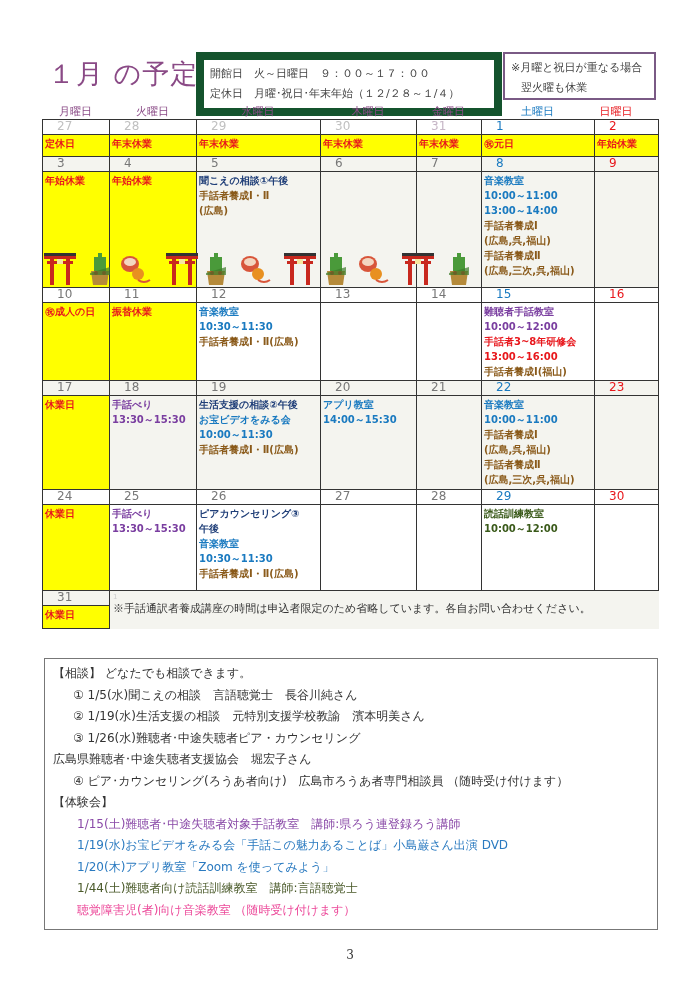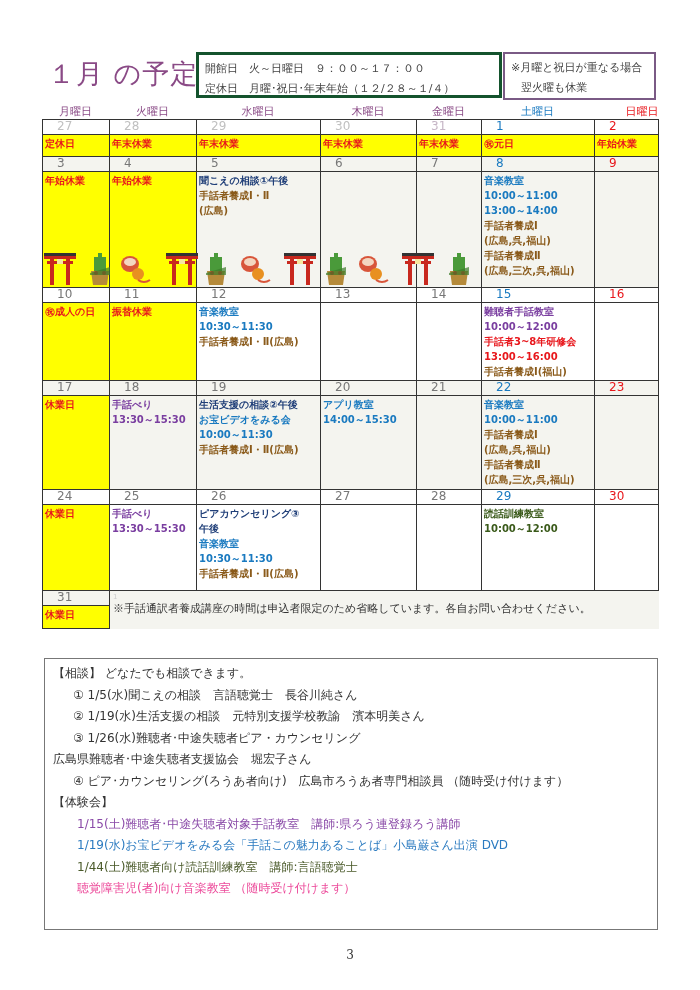--- a/index.html
+++ b/index.html
@@ -1,19 +1,19 @@
 <!DOCTYPE html>
 <html><head>
 <meta charset="utf-8">
 <style>
   * { box-sizing: border-box; margin: 0; padding: 0; }
   body { width: 700px; height: 990px; background: #ffffff; font-family: "DejaVu Sans", "Liberation Sans", sans-serif; position: relative; overflow: hidden; color: #222; }
   .abs { position: absolute; }
   .title { left: 48px; top: 56px; font-size: 27px; color: #8a4a86; letter-spacing: 1px; }
-  .infobox { left: 196px; top: 52px; width: 306px; height: 46px; border: 3px solid #14532d; padding: 4px 6px; font-size: 11px; color: #444; line-height: 20px; }
+  .infobox { left: 196px; top: 52px; width: 306px; height: 64px; border: 8px solid #14532d; padding: 4px 6px; font-size: 11px; color: #444; line-height: 20px; }
   .notebox { left: 503px; top: 52px; width: 153px; height: 48px; border: 2px solid #7a5a85; padding: 4px 6px; font-size: 11px; color: #444; line-height: 20px; }
   .dow { top: 104px; font-size: 11px; text-align: center; }
   table.cal { position: absolute; left: 42px; top: 119px; border-collapse: collapse; table-layout: fixed; }
   table.cal td { border: 1px solid #333; vertical-align: top; font-size: 10px; font-weight: bold; line-height: 15px; padding: 1px 2px; overflow: hidden; }
   td.num { font-weight: normal !important; font-size: 12px !important; line-height: 13px !important; padding: 0 0 0 14px !important; height: 15px; background: #f4f4ef; }
   td.num.first { background: #fff; margin-left: 28px; }
   td.yellow { background: #ffff00; }
   td.grey { background: #f4f4ef; }
   td.white { background: #fff; }
   .c-red { color: #e8171c; }
@@ -49,21 +49,21 @@
   <div>※月曜と祝日が重なる場合</div>
   <div style="padding-left:10px">翌火曜も休業</div>
 </div>
 
 <div class="abs dow" style="left:42px;width:67px;color:#8a4a86">月曜日</div>
 <div class="abs dow" style="left:109px;width:87px;color:#8a4a86">火曜日</div>
 <div class="abs dow" style="left:196px;width:124px;color:#8a4a86">水曜日</div>
 <div class="abs dow" style="left:320px;width:96px;color:#8a4a86">木曜日</div>
 <div class="abs dow" style="left:416px;width:65px;color:#8a4a86">金曜日</div>
 <div class="abs dow" style="left:481px;width:113px;color:#1a7ac0">土曜日</div>
-<div class="abs dow" style="left:610px;width:64px;color:#e8171c">日曜日</div>
+<div class="abs dow" style="left:584px;width:64px;color:#e8171c">日曜日</div>
 
 <table class="cal">
   <colgroup>
     <col style="width:67px">
       <col style="width:87px">
       <col style="width:124px">
       <col style="width:96px">
       <col style="width:65px">
       <col style="width:113px">
       <col style="width:64px">
@@ -302,17 +302,18 @@
 <div class="abs info-panel">
   <div>【相談】 どなたでも相談できます。</div>
   <div class="indent">① 1/5(水)聞こえの相談　言語聴覚士　長谷川純さん</div>
   <div class="indent">② 1/19(水)生活支援の相談　元特別支援学校教諭　濱本明美さん</div>
   <div class="indent">③ 1/26(水)難聴者･中途失聴者ピア・カウンセリング</div>
   <div style="text-align:left;padding-right:0px">広島県難聴者･中途失聴者支援協会　堀宏子さん</div>
   <div class="indent">④ ピア･カウンセリング(ろうあ者向け)　広島市ろうあ者専門相談員 （随時受け付けます）</div>
   <div>【体験会】</div>
   <div class="indent2" style="color:#8a4aa8">1/15(土)難聴者･中途失聴者対象手話教室　講師:県ろう連登録ろう講師</div>
   <div class="indent2" style="color:#2a7ac0">1/19(水)お宝ビデオをみる会「手話この魅力あることば」小島巌さん出演 DVD</div>
+  <div class="indent2" style="color:#2a7ac0">1/20(木)アプリ教室「Zoom を使ってみよう」</div>
   <div class="indent2" style="color:#4a5a2a">1/44(土)難聴者向け読話訓練教室　講師:言語聴覚士</div>
   <div class="indent2" style="color:#ec4899">聴覚障害児(者)向け音楽教室 （随時受け付けます）</div>
 </div>
 
 <div class="abs pageno">3</div>
 
 </body></html>

